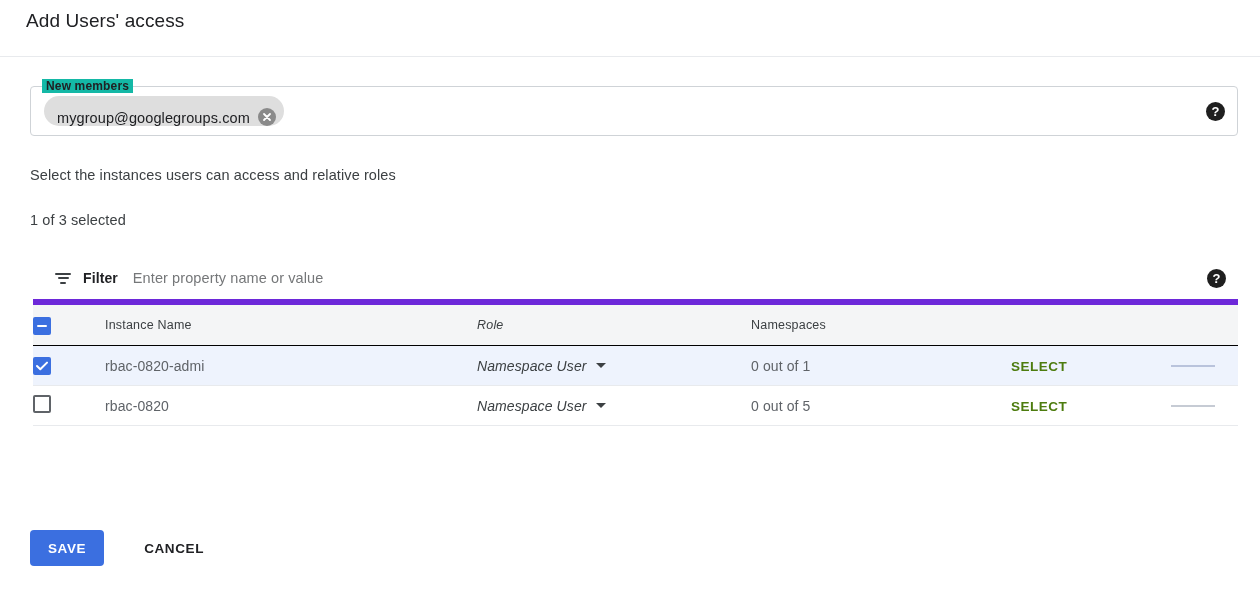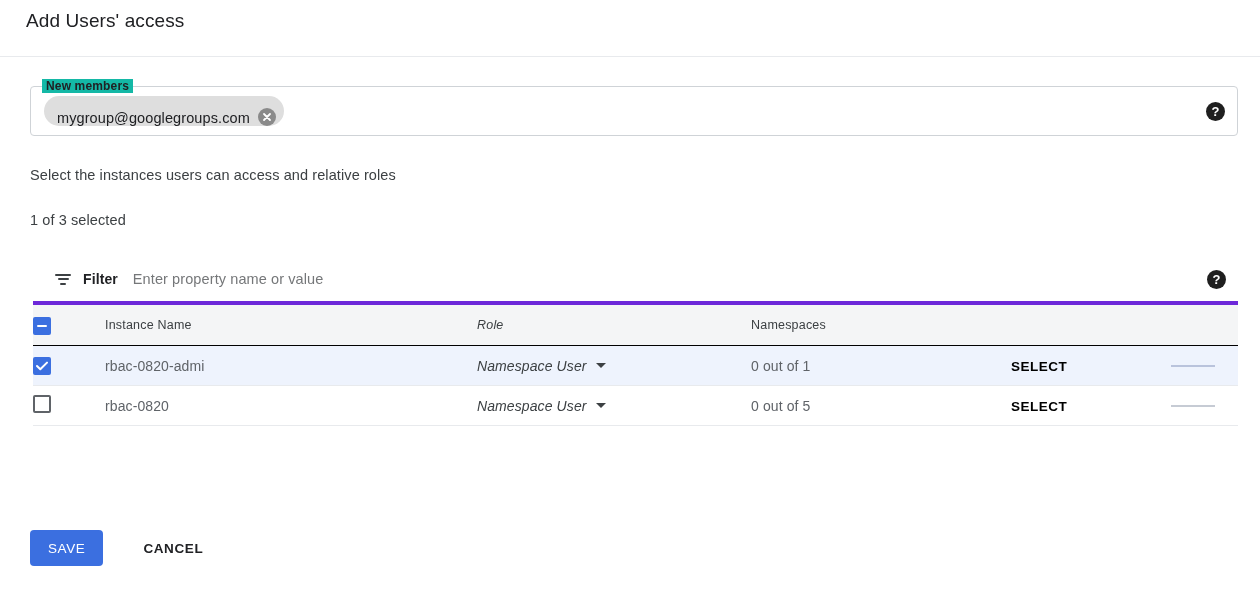--- a/index.html
+++ b/index.html
@@ -131,21 +131,21 @@
     left: 33px;
     top: 257px;
     width: 1205px;
   }
   .filter-bar {
     height: 48px;
     display: flex;
     align-items: center;
     padding: 0 12px 0 22px;
     box-sizing: border-box;
-    border-bottom: 4px solid #6d28d9;
+    border-bottom: 6px solid #6d28d9;
     background: #ffffff;
   }
   .filter-icon {
     width: 18px;
     height: 18px;
     display: flex;
     flex-direction: column;
     justify-content: center;
     gap: 2.5px;
     flex: 0 0 auto;
@@ -257,21 +257,21 @@
   .role-caret {
     margin-left: 9px;
     width: 0; height: 0;
     border-left: 5px solid transparent;
     border-right: 5px solid transparent;
     border-top: 5px solid #3c4043;
   }
   .select-link {
     font-size: 13.5px;
     font-weight: 700;
-    color: #000000;
+    color: #4d7c0f;
     letter-spacing: 0.5px;
     cursor: pointer;
   }
   .tail-mark {
     display: block;
     width: 44px;
     height: 2px;
     background: #c6cbd4;
     margin-left: 0;
   }
@@ -286,21 +286,21 @@
     align-items: center;
   }
   .btn-save {
     background: #3b6fe0;
     color: #ffffff;
     border: none;
     border-radius: 4px;
     height: 36px;
     padding: 0 18px;
     font-size: 13.5px;
-    font-weight: 400;
+    font-weight: 700;
     letter-spacing: 0.6px;
     font-family: "Liberation Sans", sans-serif;
     cursor: pointer;
   }
   .btn-cancel {
     background: transparent;
     border: none;
     color: #202124;
     height: 36px;
     padding: 0 16px;

